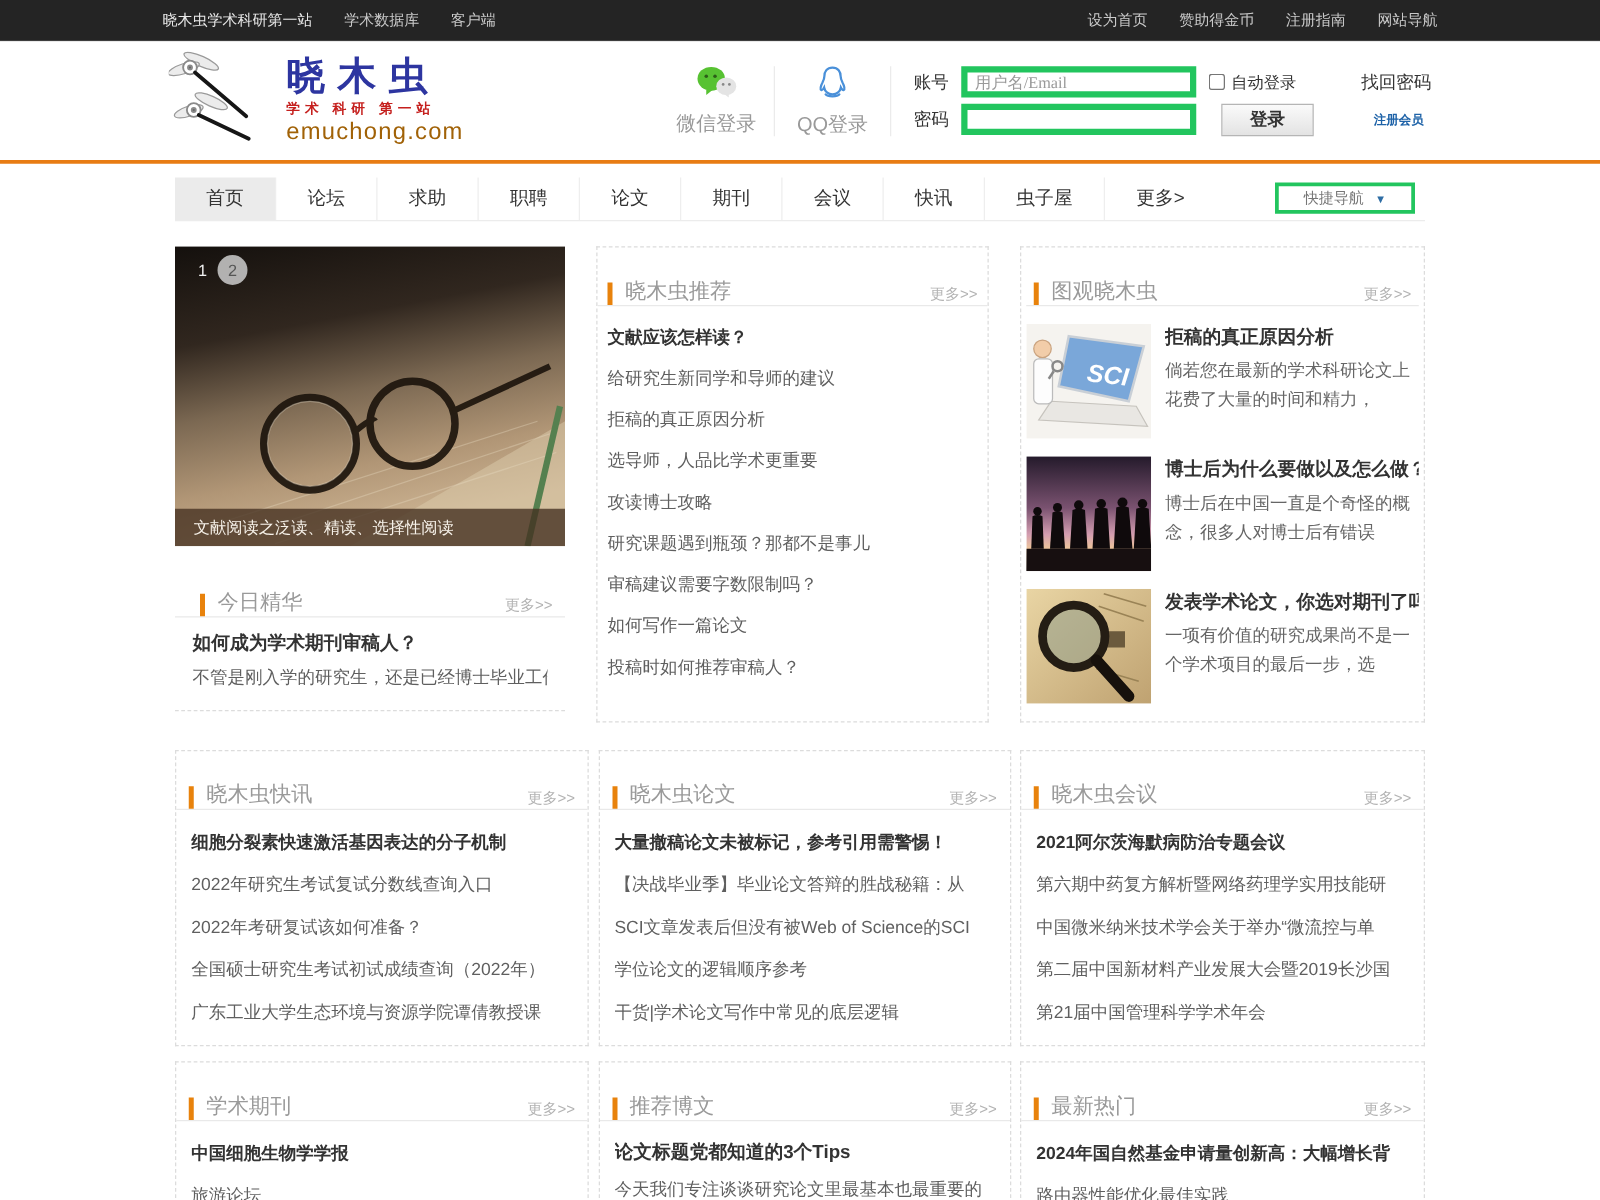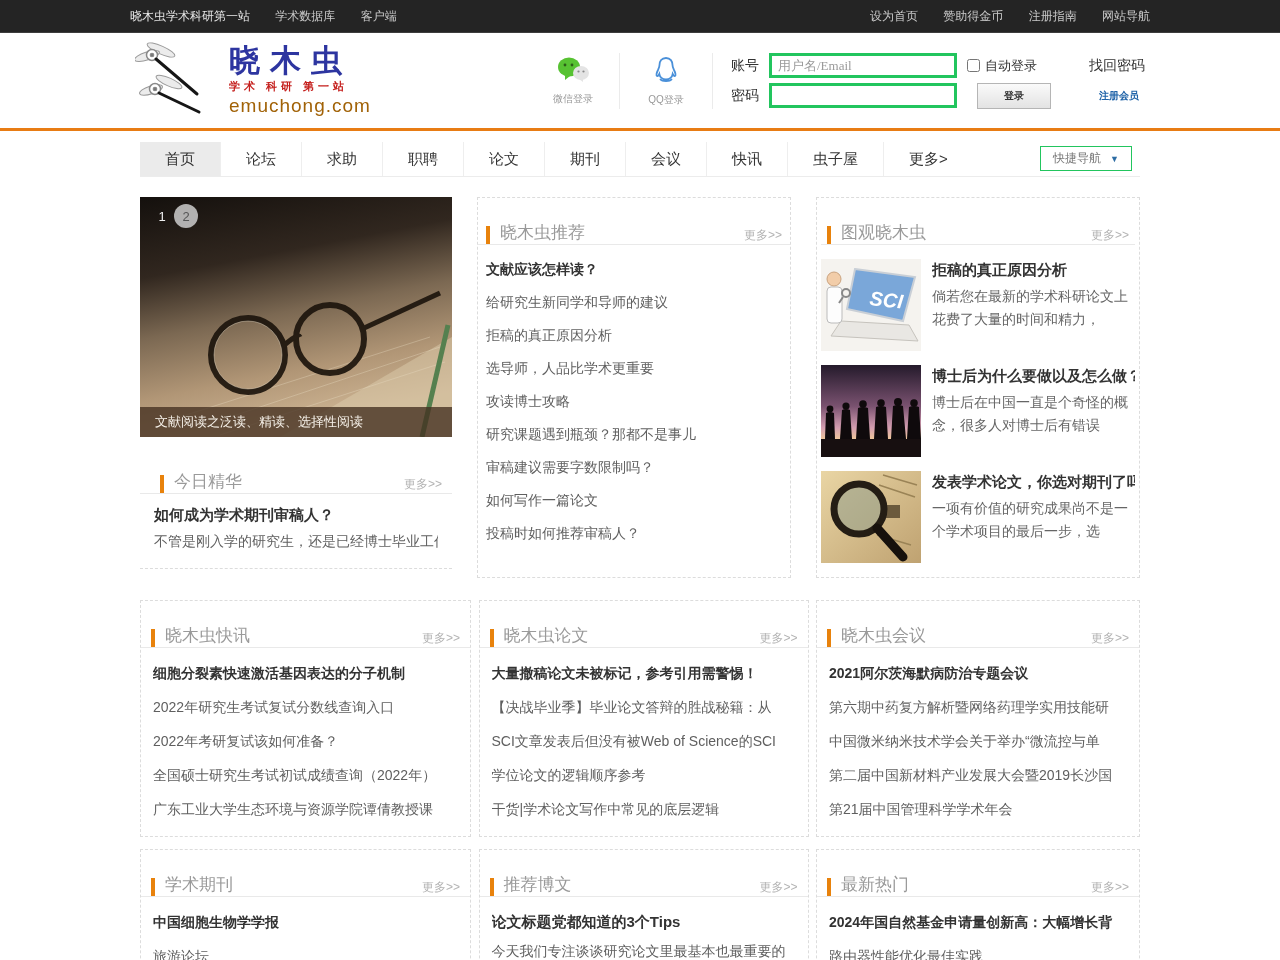--- a/index.html
+++ b/index.html
@@ -22,49 +22,49 @@
     align-items:center; justify-content:space-between; }
   .logo { display:flex; align-items:center; cursor:pointer; }
   .logo-text { margin-left:6px; }
   .logo-title { font-family:"Liberation Serif","DejaVu Serif",serif; font-weight:bold;
     font-size:31px; color:#2d35a0; letter-spacing:10px; line-height:32px; }
   .logo-sub { font-size:11px; font-weight:bold; color:#c5201e; letter-spacing:4px; margin:2px 0 1px; }
   .logo-domain { font-size:19px; color:#a16207; letter-spacing:1px; }
 
   .login-area { display:flex; align-items:center; }
   .social { display:flex; flex-direction:column; align-items:center; width:92px; cursor:pointer; }
-  .social .slabel { font-size:10px; color:#999; margin-top:4px; }
+  .social .slabel { font-size:16px; color:#999; margin-top:4px; }
   .vsep { width:1px; height:56px; background:#ebebeb; }
   .login-form { margin-left:18px; font-size:13px; color:#333; }
   .lf-row { display:flex; align-items:center; height:26px; margin:4px 0; }
   .lf-label { width:38px; font-size:14px; }
-  .lf-input { width:188px; height:25px; border:3px solid #22c55e; padding:0 6px;
+  .lf-input { width:188px; height:25px; border:5px solid #22c55e; padding:0 6px;
     font-size:13px; color:#555; font-family:"Liberation Serif","DejaVu Serif",serif; }
   .lf-input::placeholder { color:#9a9a9a; }
   .lf-mid { width:108px; display:flex; align-items:center; margin-left:10px; font-size:13px; }
   .lf-mid input { margin-right:5px; }
   .login-btn { width:74px; height:26px; margin-left:10px; border:1px solid #b5b5b5;
-    background:linear-gradient(#fafafa,#e3e3e3); font-weight:bold; font-size:10px;
+    background:linear-gradient(#fafafa,#e3e3e3); font-weight:bold; font-size:14px;
     color:#333; cursor:pointer; }
   .find-pw { color:#333; font-size:14px; margin-left:14px; }
   .register { color:#1f63a8; font-size:10px; font-weight:bold; margin-left:26px; }
   .lf-row2 .register { margin-left:24px; }
 
   .orange-rule { height:3px; background:#e87c14; }
 
   
   .nav { width:1000px; margin:11px auto 0; position:relative; height:35px;
     border-bottom:1px solid #ececec; }
   .nav ul { display:flex; height:34px; }
   .nav li { height:34px; line-height:34px; padding:0 25px; font-size:15px; color:#333;
     cursor:pointer; border-left:1px solid #eee; }
   .nav li:first-child { border-left:none; }
   .nav li.active { background:#ebebeb; }
-  .quicknav { position:absolute; right:8px; top:4px; width:92px; height:25px;
-    border:1px solid #22c55e; display:flex; align-items:center; justify-content:center;
+  .quicknav { position:absolute; right:8px; top:4px; width:112px; height:25px;
+    border:3px solid #22c55e; display:flex; align-items:center; justify-content:center;
     font-size:12px; color:#777; cursor:pointer; background:#fff; }
   .quicknav .caret { color:#2e6da4; font-size:9px; margin-left:9px; }
 
   
   .main { width:1000px; margin:20px auto 0; }
   .row { display:flex; justify-content:space-between; }
   .row2 { margin-top:22px; }
   .row3 { margin-top:12px; }
   .col-a { width:312px; }
   .col-b { width:314px; }

